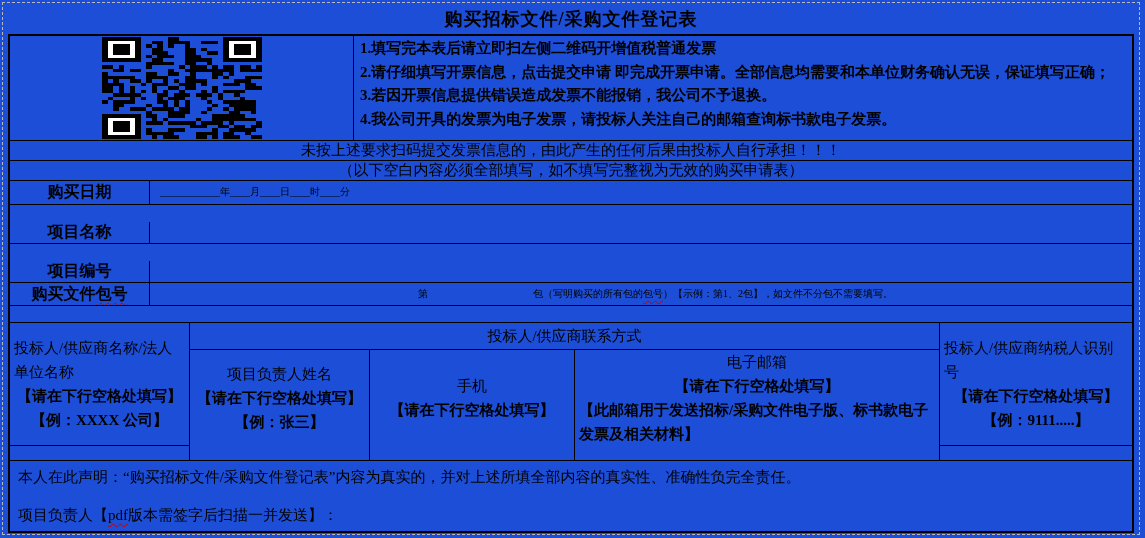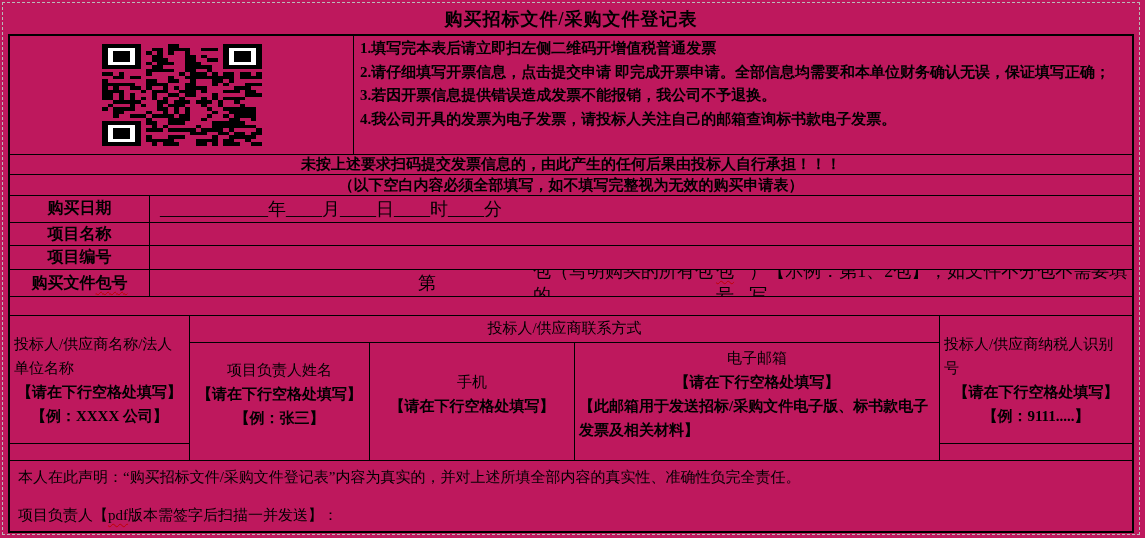--- a/index.html
+++ b/index.html
@@ -1,17 +1,17 @@
 <!DOCTYPE html>
 <html><head>
 <meta charset="utf-8">
 <style>
   html,body{margin:0;padding:0;background:#fff;}
   .page{
-    width:1145px;height:538px;background:#be185d;position:relative;
+    width:1145px;height:538px;background:#1d4ed8;position:relative;
     font-family:"Liberation Serif","DejaVu Serif",serif;color:#000;
     box-sizing:border-box;overflow:hidden;
   }
   .dashed-wrap{
     position:absolute;left:2px;top:2px;width:1138px;height:533px;
     border:1px dashed #b9b9b9;box-sizing:border-box;padding:0 5px;
   }
   .title-row{
     height:31px;display:flex;align-items:center;justify-content:center;
     font-weight:bold;font-size:18px;letter-spacing:1px;
@@ -25,26 +25,26 @@
   .cell.last{border-right:none;}
   .flex1{flex:1;}
   .center{display:flex;align-items:center;justify-content:center;}
   
   .qr-band{height:120px;border-radius:8px;}
   .qr-cell{width:344px;display:flex;align-items:center;justify-content:center;}
   .notes-cell{padding:1px 6px 0 6px;}
   .notes-cell p{margin:0;font-weight:bold;font-size:15px;line-height:23.5px;}
   
   .warn-band{height:21px;}
-  .warn-band .cell{font-weight:bold;font-size:15px;}
+  .warn-band .cell{font-weight:normal;font-size:15px;}
   
   .field-band-lg{height:27px;}
-  .field-band-sm{height:24px;}
+  .field-band-sm{height:24px;margin-top:17px;}
   .label-cell{width:140px;font-weight:bold;font-size:16px;}
-  .value-cell{font-size:18px;display:flex;align-items:center;padding-left:10px;}
+  .value-cell{font-size:10px;display:flex;align-items:center;padding-left:10px;}
   .pkg-value{padding-left:268px;}
   .pkg-gap{display:inline-block;width:105px;}
   .spacer-band{height:19px;}
   
   .bidder-band{height:130px;}
   .bidder-cell{
     display:flex;flex-direction:column;align-items:center;justify-content:center;
     font-size:15px;line-height:24px;padding:0 4px;
   }
   .bidder-cell .hd{font-weight:normal;}

